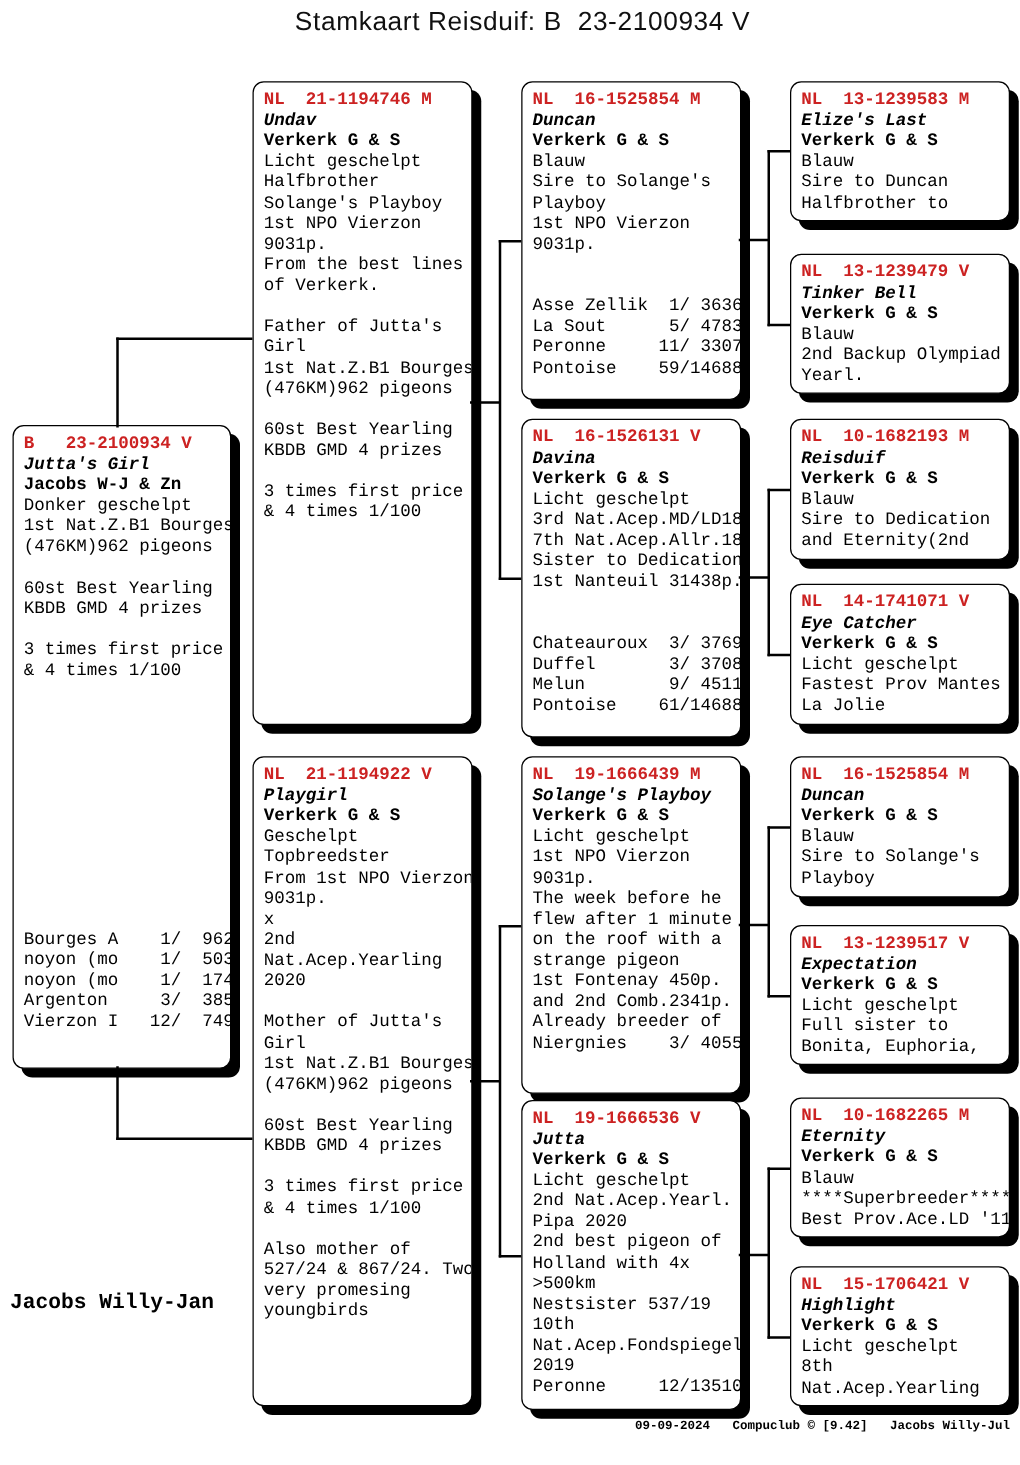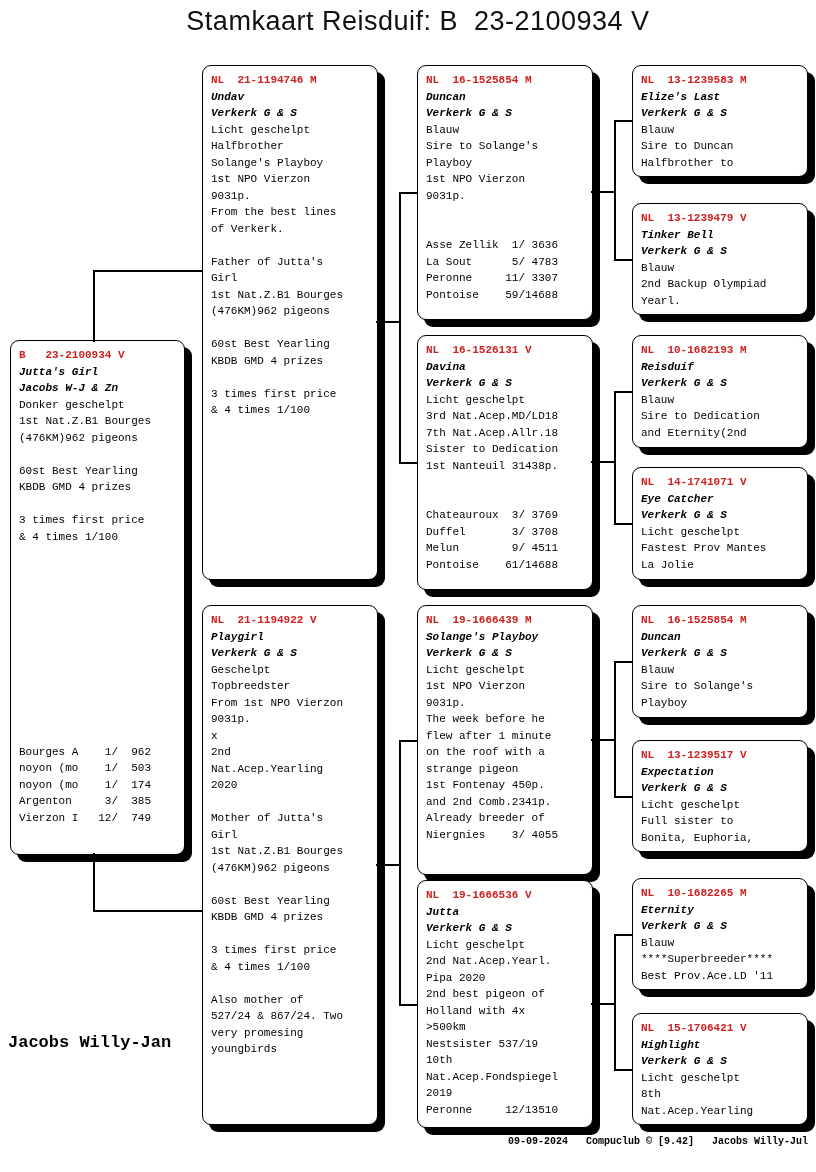--- a/index.html
+++ b/index.html
@@ -4,31 +4,31 @@
 <style>
   html,body{margin:0;padding:0;}
   body{
     width:816px;height:1172px;position:relative;background:#ffffff;
     font-family:"Liberation Mono","DejaVu Sans Mono",monospace;
     color:#000;overflow:hidden;
   }
   .title{
     position:absolute;top:6px;left:0;right:0;text-align:center;
     font-family:"Liberation Sans","DejaVu Sans",sans-serif;
-    font-size:27px;color:#101010;letter-spacing:.5px;white-space:pre;margin-left:20px;
+    font-size:21px;color:#101010;letter-spacing:.5px;white-space:pre;margin-left:20px;
   }
   .box{
     position:absolute;background:#fff;border:1.5px solid #000;border-radius:9px;
     box-shadow:7px 7px 0 #000;padding:6px 8px;box-sizing:border-box;
-    font-size:11px;line-height:16.5px;overflow:hidden;
+    font-size:14px;line-height:16.5px;overflow:hidden;
   }
   .box-flex{display:flex;flex-direction:column;}
   .ring{color:#cc2222;font-weight:bold;white-space:pre;}
   .pname{font-weight:bold;font-style:italic;white-space:pre;}
-  .breeder{font-weight:bold;white-space:pre;font-style:italic;}
+  .breeder{font-weight:bold;white-space:pre;}
   .pbody{white-space:pre;}
   .results-bottom{white-space:pre;margin-top:auto;margin-bottom:22px;}
   .cline{position:absolute;background:#000;}
   .owner{position:absolute;left:8px;top:1033px;}
   .owner-name{font-size:17px;font-weight:bold;white-space:pre;margin-bottom:24px;}
   .owner-lines{font-size:13px;line-height:18px;white-space:pre;}
   .footer{
     position:absolute;right:8px;top:1136px;font-size:10px;font-weight:bold;
     white-space:pre;
   }

